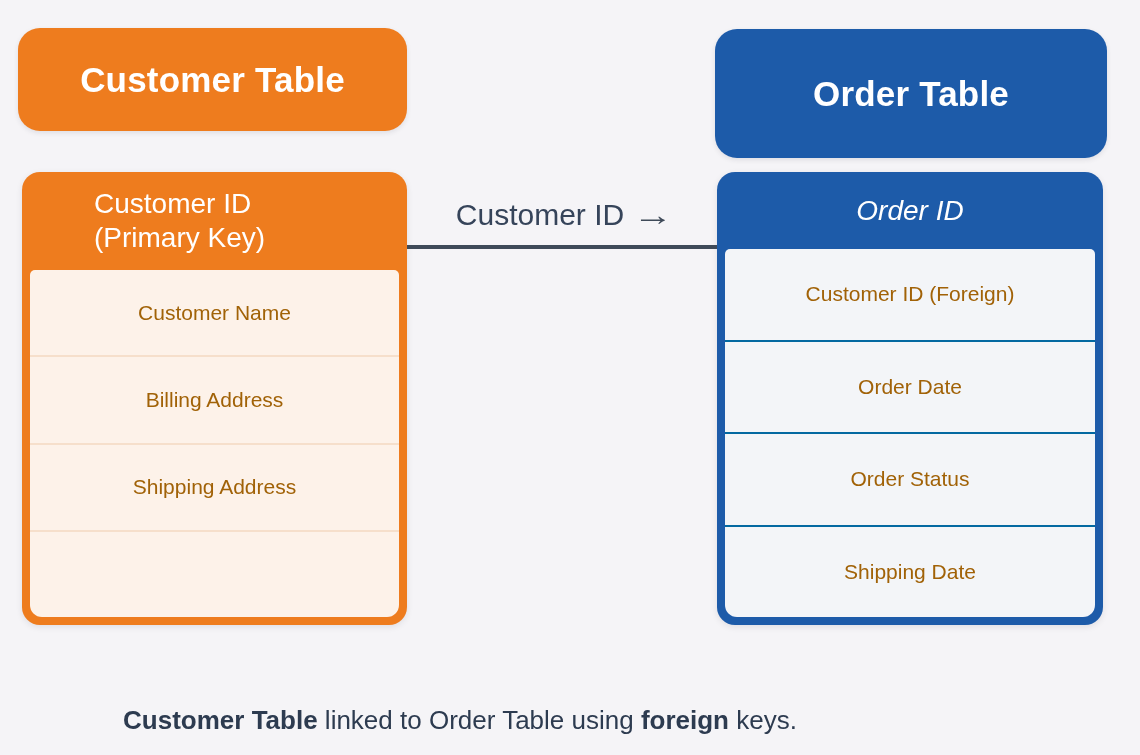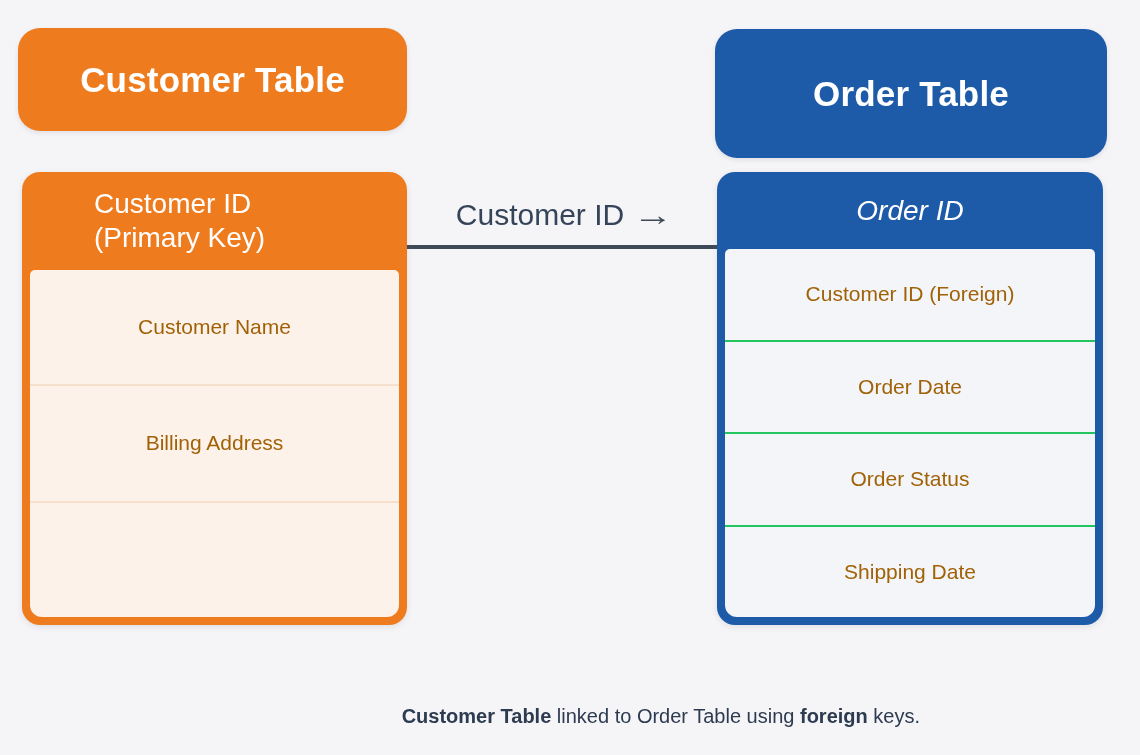--- a/index.html
+++ b/index.html
@@ -53,21 +53,21 @@
   }
   .etable.customer .ebody { background:#fdf2e9; }
   .etable.order    .ebody { background:#f3f5f8; }
 
   .erow {
     flex:1;
     display:flex; align-items:center; justify-content:center;
     font-size:21px; color:#a16207;
   }
   .etable.customer .erow + .erow { border-top:2px solid #f6dfcb;text-align:right; }
-  .etable.order    .erow + .erow { border-top:2px solid #22c55e; }
+  .etable.order    .erow + .erow { border-top:2px solid #0369a1; }
 
   
   .rel-line {
     position:absolute;
     left:407px; top:245px; width:310px; height:4px;
     background:#3f4a59;
   }
   .rel-label {
     position:absolute;
     left:407px; top:198px; width:310px;
@@ -79,22 +79,22 @@
     display:inline-block;
     transform:scaleX(1.35);
     margin-left:14px;
     color:#3f4a59;
   }
 
   
   .caption {
     position:absolute;
     left:0; top:705px; width:920px;
-    text-align:right;
-    font-size:20px; color:#2d3b50;
+    text-align:center;
+    font-size:26px; color:#2d3b50;
   }
   .caption .b { font-weight:700; }
 </style>
 </head>
 <body>
 
 <div class="canvas">
 
   <div class="badge customer">
     <span>Customer Table</span>
@@ -104,20 +104,21 @@
   </div>
 
   <div class="etable customer">
     <div class="ehead">
       <span>Customer ID</span>
       <span>(Primary Key)</span>
     </div>
     <div class="ebody">
       <div class="erow">Customer Name</div>
       <div class="erow">Billing Address</div>
+      <div class="erow">Shipping Address</div>
       <div class="erow"></div>
     </div>
   </div>
 
   <div class="etable order">
     <div class="ehead">
       <span>Order ID</span>
     </div>
     <div class="ebody">
       <div class="erow">Customer ID (Foreign)</div>

